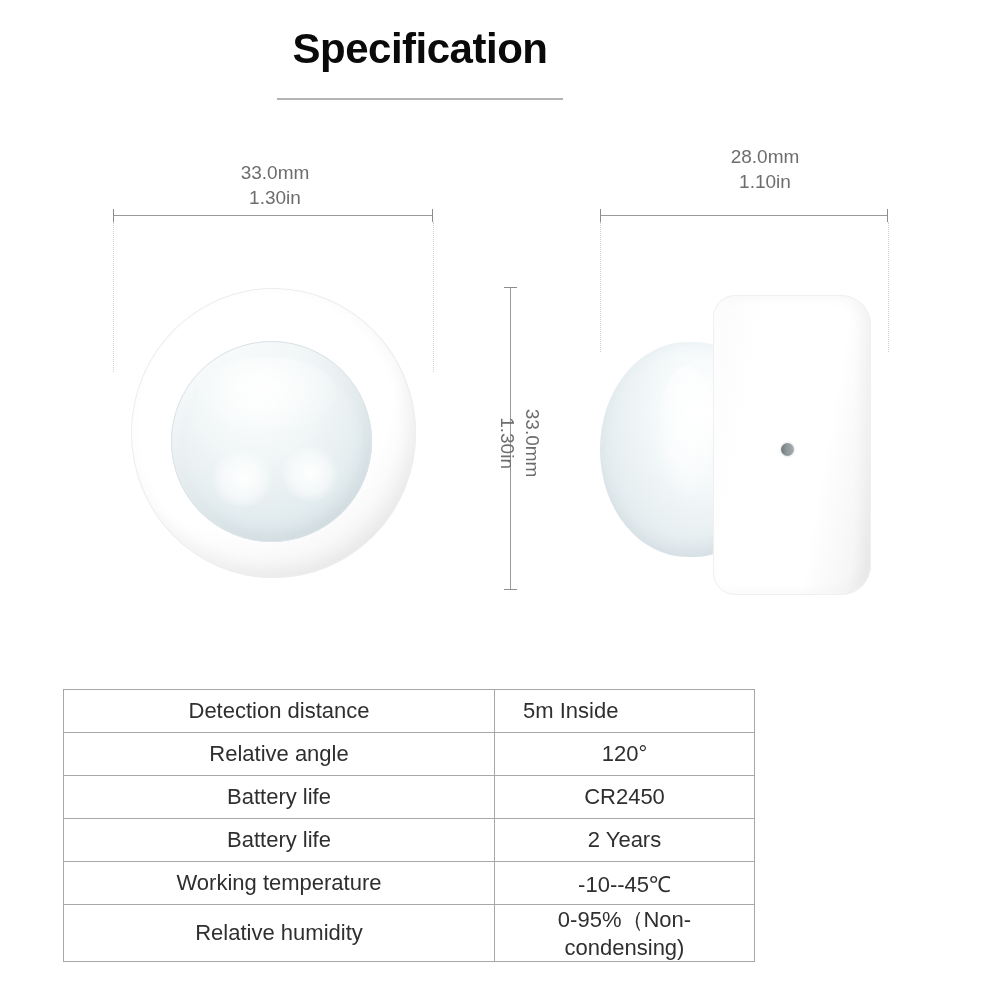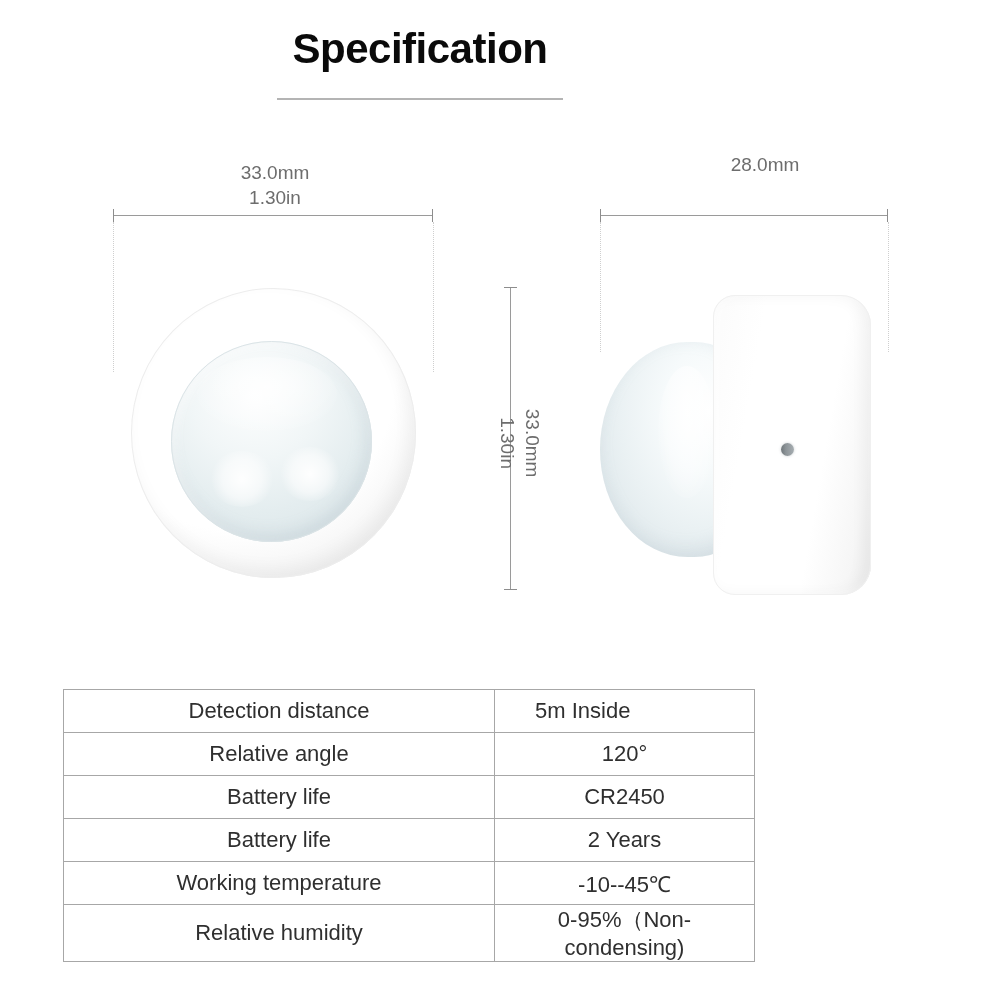--- a/index.html
+++ b/index.html
@@ -238,21 +238,21 @@
   }
   #spec-table td.spec-name {
     width: 402px;
     text-align: center;
   }
   #spec-table td.spec-value {
     text-align: center;
   }
   #spec-table td.spec-value.align-left {
     text-align: left;
-    padding-left: 40px;
+    padding-left: 28px;
   }
 </style>
 </head>
 <body>
 
 <div id="title-block">
   <div id="page-title">Specification</div>
   <div id="title-divider"></div>
 </div>
 
@@ -261,22 +261,23 @@
   <div>1.30in</div>
 </div>
 <div class="dim-line-h" style="left: 113px; top: 209px; width: 320px;">
   <div class="bar"></div>
   <div class="cap left"></div>
   <div class="cap right"></div>
 </div>
 <div class="ext-line" style="left: 113px; top: 222px; height: 150px;"></div>
 <div class="ext-line" style="left: 433px; top: 222px; height: 150px;"></div>
 
-<div class="dim-label" style="left: 640px; top: 152px; width: 250px;">
+<div class="dim-label" style="left: 640px; top: 144px; width: 250px;">
   <div>28.0mm</div>
+  <div>1.10in</div>
 </div>
 <div class="dim-line-h" style="left: 600px; top: 209px; width: 288px;">
   <div class="bar"></div>
   <div class="cap left"></div>
   <div class="cap right"></div>
 </div>
 <div class="ext-line" style="left: 600px; top: 222px; height: 130px;"></div>
 <div class="ext-line" style="left: 888px; top: 222px; height: 130px;"></div>
 
 <div class="dim-line-v" style="left: 504px; top: 287px; height: 303px;">

